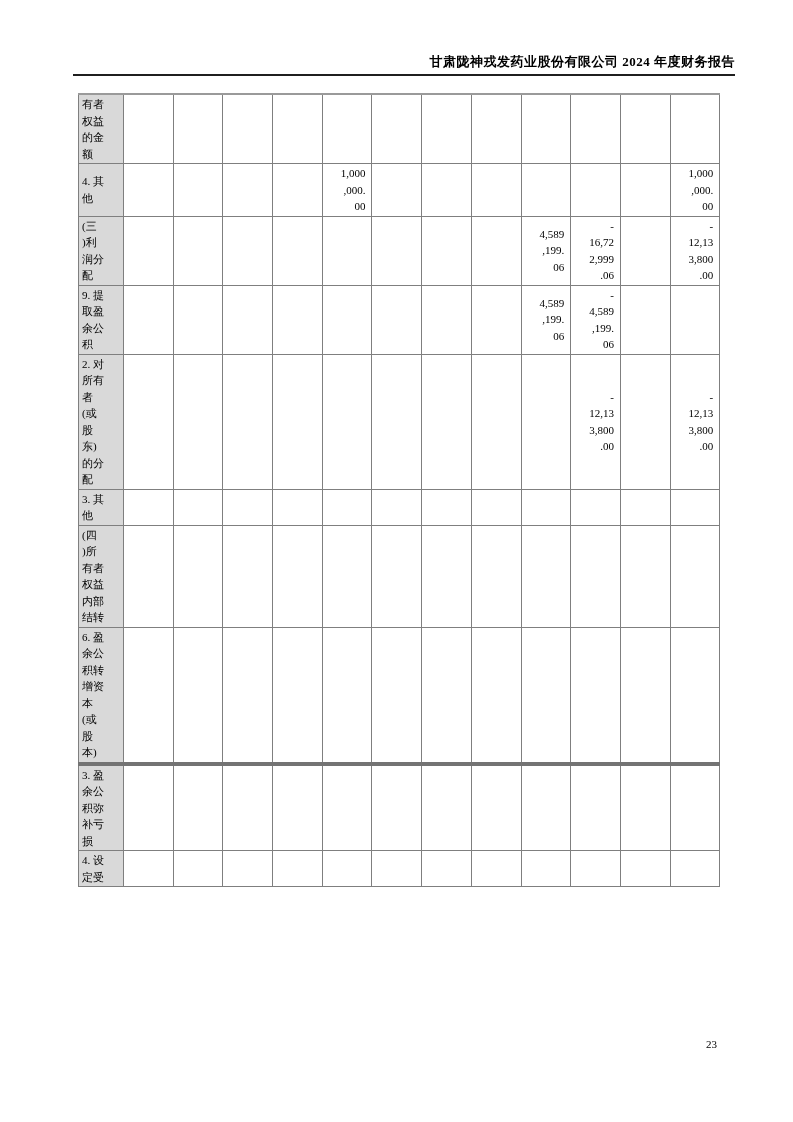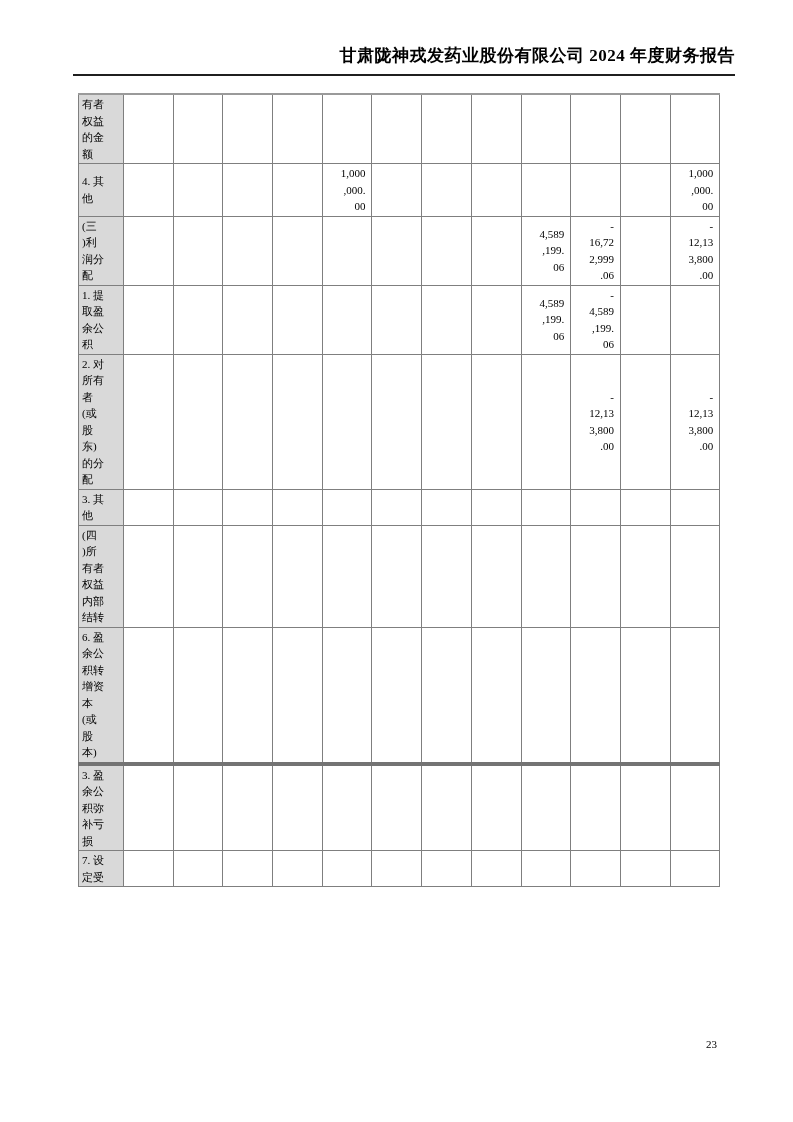--- a/index.html
+++ b/index.html
@@ -8,25 +8,25 @@
     position: relative;
     width: 793px;
     height: 1122px;
     background: #ffffff;
     overflow: hidden;
     font-family: "Liberation Serif", "DejaVu Serif", serif;
     color: #000000;
   }
   .header-title {
     position: absolute;
-    top: 44px;
+    top: 53px;
     left: 0;
     right: 58px;
     text-align: right;
-    font-size: 17px;
+    font-size: 13px;
     font-weight: bold;
     letter-spacing: 0.5px;
     white-space: nowrap;
   }
   .header-rule {
     position: absolute;
     top: 74px;
     left: 73px;
     width: 662px;
     height: 0;
@@ -156,21 +156,21 @@
 16,72
 2,999
 .06</td>
           <td class="value-cell"></td>
           <td class="value-cell">-
 12,13
 3,800
 .00</td>
         </tr>
         <tr>
-          <td class="label-cell">1. 提
+          <td class="label-cell">9. 提
 取盈
 余公
 积</td>
           <td class="value-cell"></td>
           <td class="value-cell"></td>
           <td class="value-cell"></td>
           <td class="value-cell"></td>
           <td class="value-cell"></td>
           <td class="value-cell"></td>
           <td class="value-cell"></td>
@@ -284,21 +284,21 @@
           <td class="value-cell"></td>
           <td class="value-cell"></td>
           <td class="value-cell"></td>
           <td class="value-cell"></td>
           <td class="value-cell"></td>
           <td class="value-cell"></td>
           <td class="value-cell"></td>
           <td class="value-cell"></td>
         </tr>
         <tr>
-          <td class="label-cell">7. 设
+          <td class="label-cell">4. 设
 定受</td>
           <td class="value-cell"></td>
           <td class="value-cell"></td>
           <td class="value-cell"></td>
           <td class="value-cell"></td>
           <td class="value-cell"></td>
           <td class="value-cell"></td>
           <td class="value-cell"></td>
           <td class="value-cell"></td>
           <td class="value-cell"></td>

